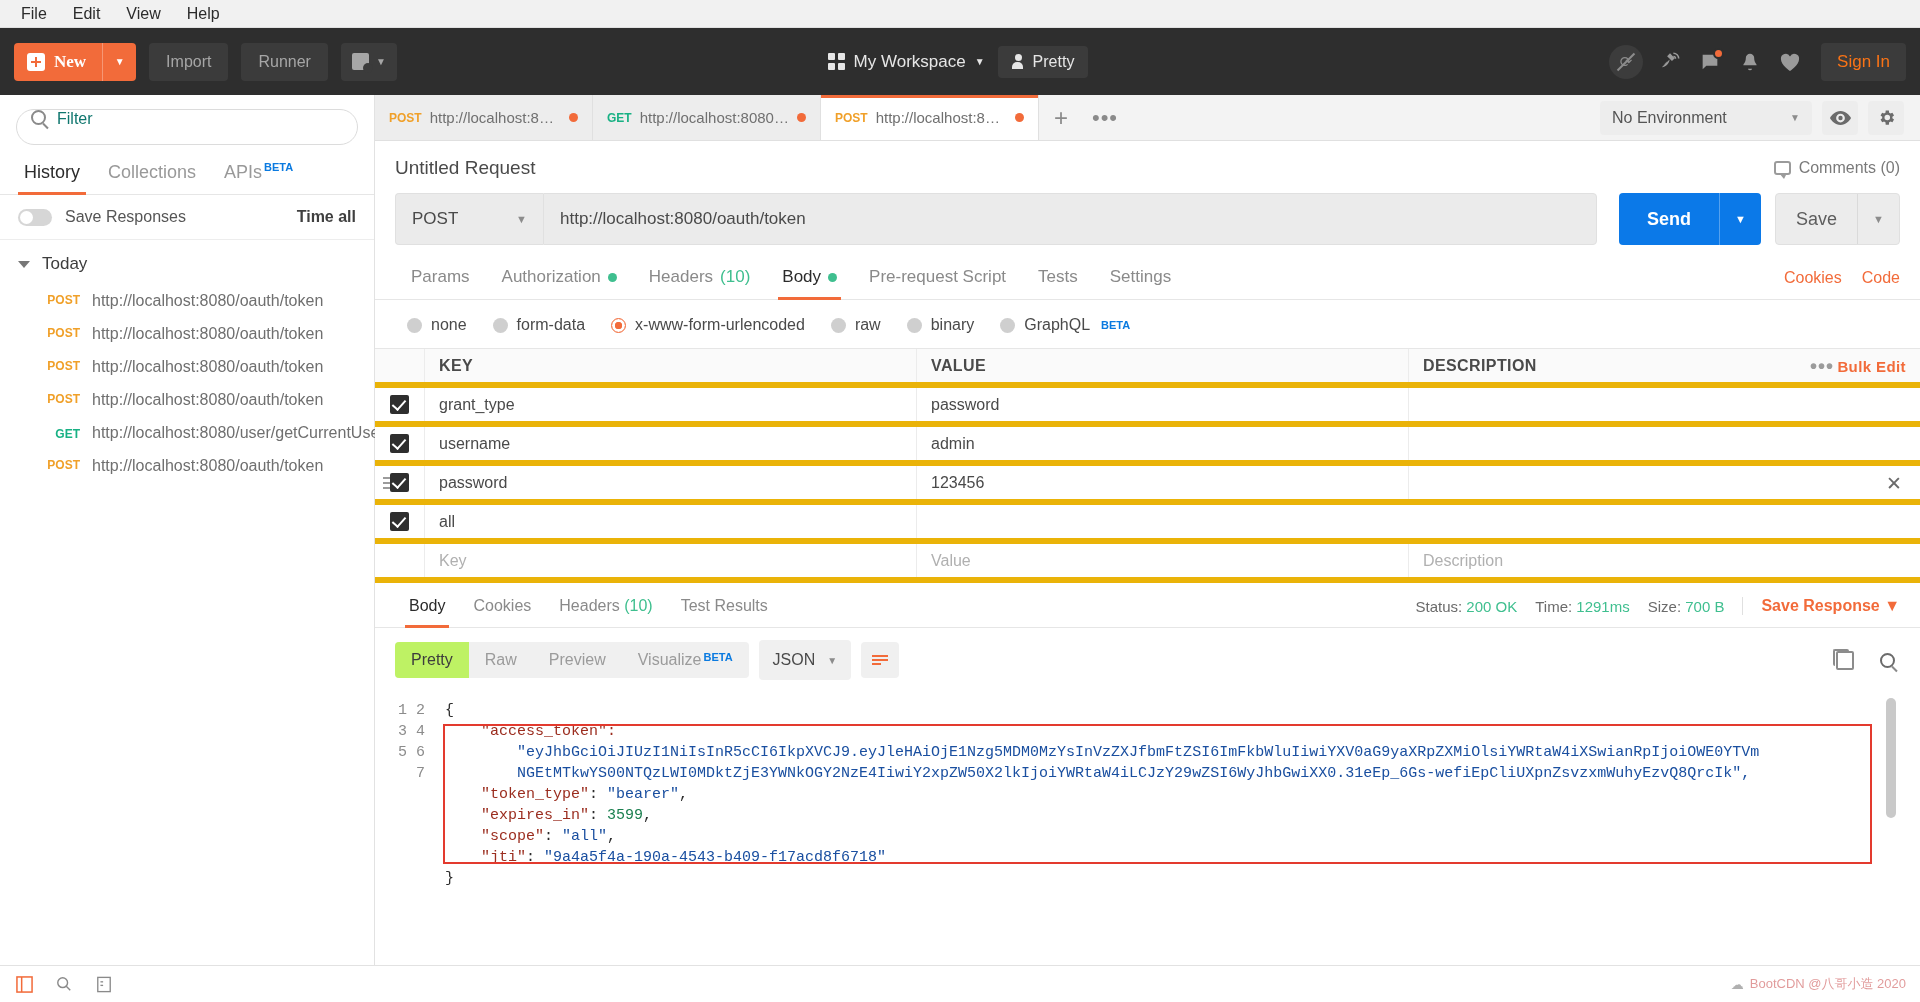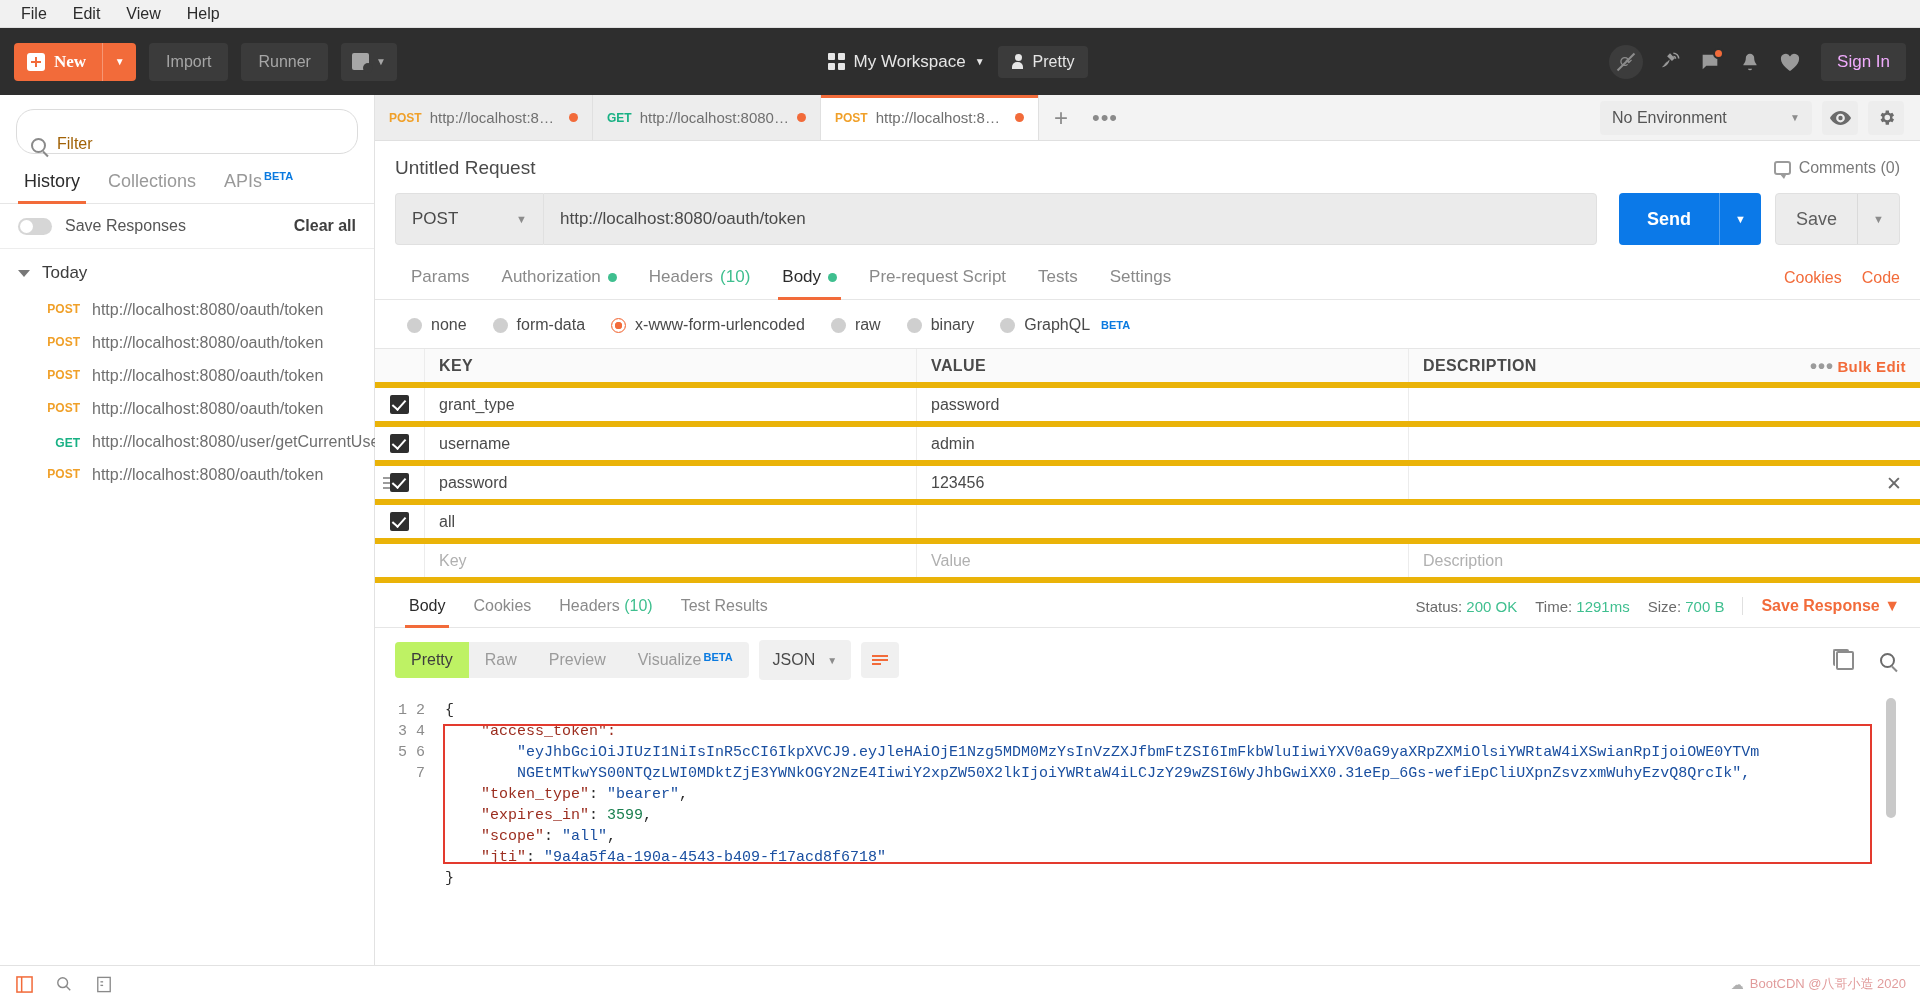--- a/index.html
+++ b/index.html
@@ -82,33 +82,33 @@
     width: 34px; height: 34px; border-radius: 50%; background: #3c3c3c;
     display: flex; align-items: center; justify-content: center; color: #8c8c8c;
     font-size: 17px; position: relative;
   }
   .sync-circle .slash {
     position: absolute; width: 24px; height: 2px; background: #8c8c8c; transform: rotate(-45deg);
   }
   .dotbadge { position: absolute; top: -1px; right: -1px; width: 11px; height: 11px;
               background: #f26b3a; border-radius: 50%; border: 2px solid #2e2e2e; }
   .signin {
-    background: #3b3b3b; color: #f0abfc; font-size: 17px; padding: 9px 16px;
+    background: #3b3b3b; color: #f97316; font-size: 17px; padding: 9px 16px;
     border-radius: 4px; cursor: pointer; margin-left: 4px;
   }
 
   
   .body-row { display: flex; flex: 1; min-height: 0; }
 
   
   .sidebar { width: 375px; flex: 0 0 375px; border-right: 1px solid #e2e2e2; display: flex; flex-direction: column; background: #fff; }
   .filter-wrap { padding: 14px 16px 10px 16px; }
   .filter-box {
-    height: 45px; border: 1px solid #dcdcdc; border-radius: 18px; display: flex; align-items: flex-end;
-    padding: 0 14px; gap: 11px; color: #a16207; font-size: 16px;
+    height: 36px; border: 1px solid #dcdcdc; border-radius: 18px; display: flex; align-items: flex-start;
+    padding: 0 14px; gap: 11px; color: #0f766e; font-size: 16px;
   }
   .mag { width: 15px; height: 15px; border: 2px solid #8a8a8a; border-radius: 50%; position: relative; flex:0 0 15px;}
   .mag:after { content:''; position:absolute; right:-5px; bottom:-4px; width:7px; height:2px; background:#8a8a8a; transform: rotate(45deg); }
   .sb-tabs { display: flex; align-items: flex-end; gap: 0; padding: 0 10px; border-bottom: 1px solid #e6e6e6; }
   .sb-tab {
     font-size: 18px; color: #999; padding: 6px 14px 11px 14px; cursor: pointer; position: relative;
   }
   .sb-tab.active { color: #2b2b2b; }
   .sb-tab.active:after {
     content:''; position: absolute; left: 8px; right: 8px; bottom: -1px; height: 3px; background: #f26b3a;
@@ -361,21 +361,21 @@
       <div class="sb-tab">
         <span>Collections</span>
       </div>
       <div class="sb-tab">
         <span>APIs</span><span class="beta-sup">BETA</span>
       </div>
     </div>
     <div class="save-resp-row">
       <div class="toggle"></div>
       <span>Save Responses</span>
-      <span class="clear-all">Clear all</span>
+      <span class="clear-all">Time all</span>
     </div>
     <div class="today-row">
       <span class="tri"></span>
       <span>Today</span>
     </div>
 
     <div class="hist-item">
       <span class="meth post">POST</span>
       <span class="hist-url">http://localhost:8080/oauth/token</span>
     </div>

